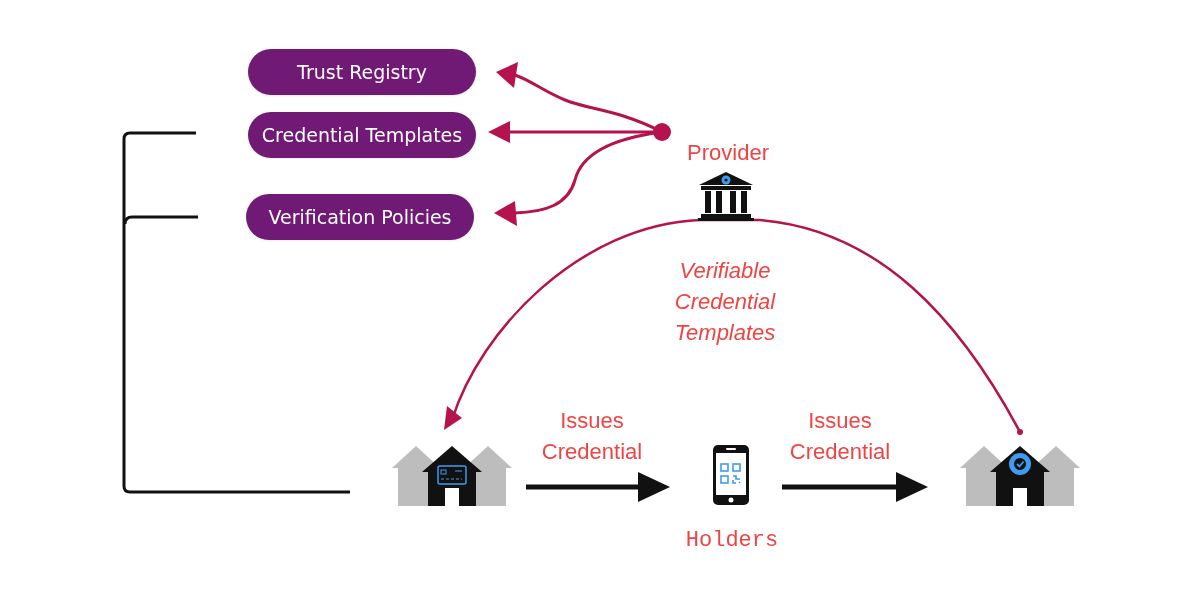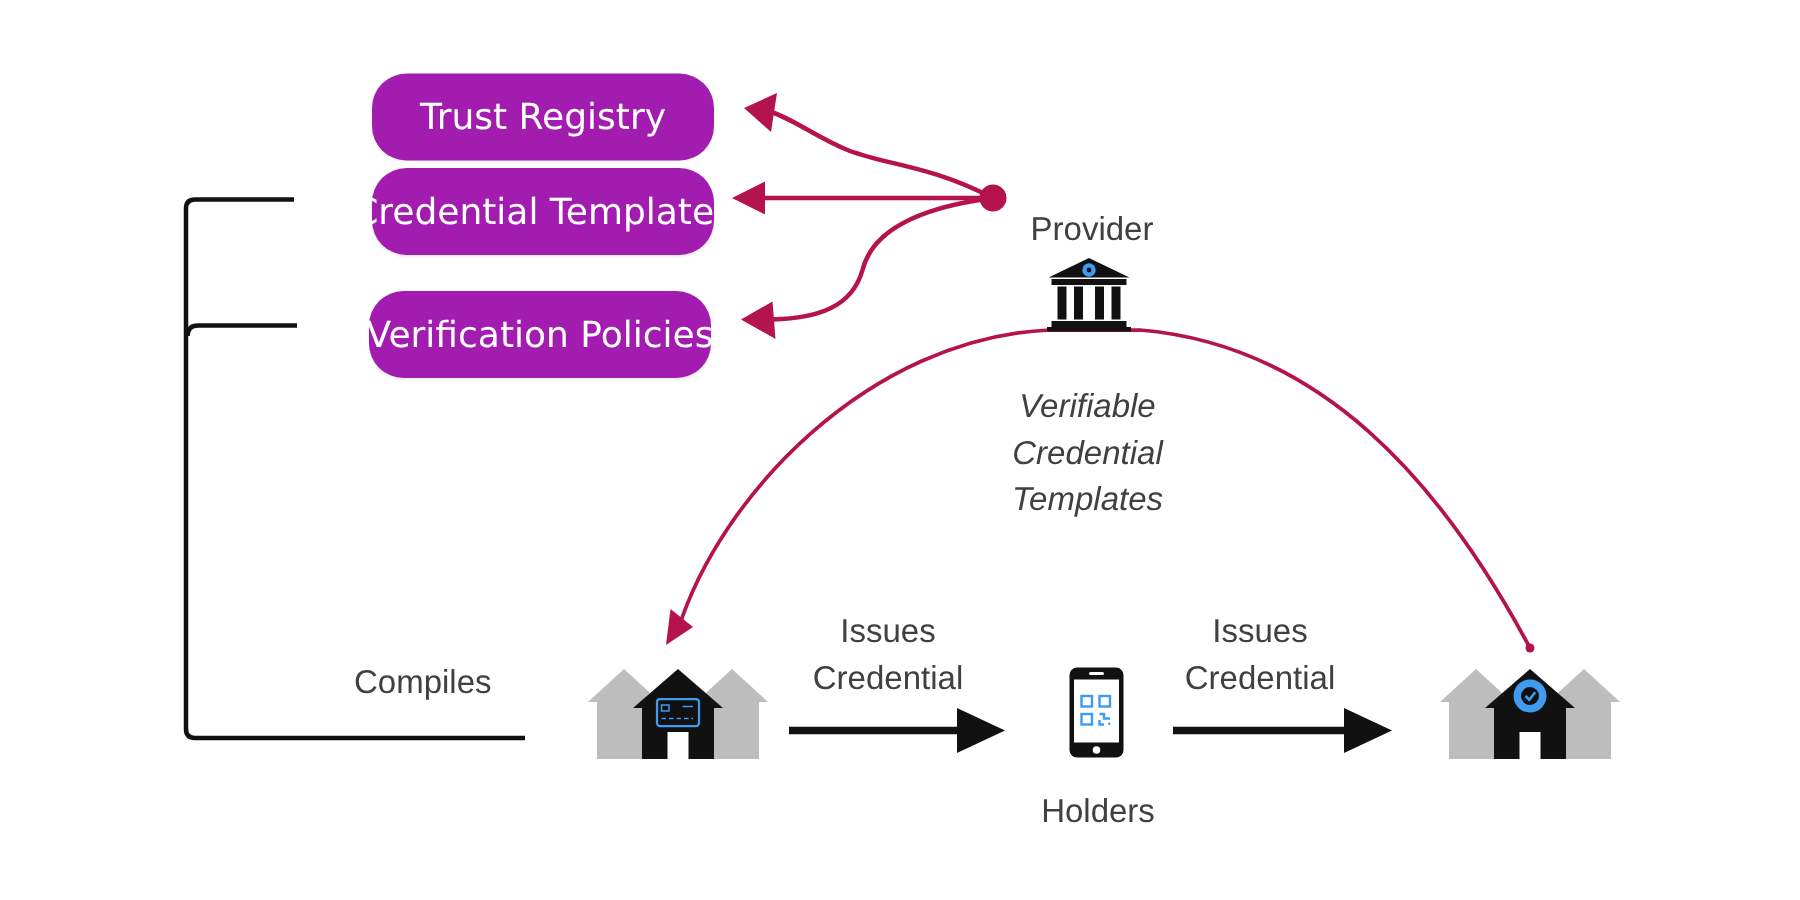--- a/index.html
+++ b/index.html
@@ -1,25 +1,25 @@
 <!DOCTYPE html>
 <html><head>
   <meta charset="utf-8">
   <style>
     html, body { margin: 0; padding: 0; background: #ffffff; }
     body { width: 1200px; height: 600px; position: relative; overflow: hidden; font-family: "Liberation Sans", sans-serif; }
     .stage { position: absolute; left: 0; top: 0; width: 1200px; height: 600px; }
     svg.lines { position: absolute; left: 0; top: 0; width: 1200px; height: 600px; }
     .pill {
-      position: absolute; height: 58px; border-radius: 23px; background: #a21caf;
-      color: #ffffff; font-family: "DejaVu Sans", sans-serif; font-size: 24px;
+      position: absolute; height: 46px; border-radius: 23px; background: #701a75;
+      color: #ffffff; font-family: "DejaVu Sans", sans-serif; font-size: 19px;
       display: flex; align-items: center; justify-content: center; white-space: nowrap;
       box-shadow: 0 1px 2px rgba(0,0,0,0.08);
     }
-    .label { position: absolute; color: #404040; font-size: 22px; text-align: center; line-height: 31px; white-space: nowrap; }
+    .label { position: absolute; color: #ef4444; font-size: 22px; text-align: center; line-height: 31px; white-space: nowrap; }
     .icon { position: absolute; }
   </style>
 </head>
 <body>
 
 <div class="stage">
 
   <svg class="lines" viewBox="0 0 1200 600">
     <defs>
       <marker id="redArrow" markerWidth="10" markerHeight="10" refX="2" refY="5" orient="auto" markerUnits="userSpaceOnUse">
@@ -73,21 +73,20 @@
     <rect x="4" y="44" width="50" height="4" fill="#111"></rect>
     <rect x="1" y="48" width="56" height="3" fill="#111"></rect>
   </svg>
 
   <div class="label" style="left:640px; top:255px; width:170px;font-style:italic;">
     <div>Verifiable</div>
     <div>Credential</div>
     <div>Templates</div>
   </div>
 
-  <div class="label" style="left:236px; top:439px; width:120px; text-align:left;">Compiles</div>
 
   <svg class="icon" style="left:392px; top:444px;" width="120" height="64" viewBox="0 0 120 64">
     <g fill="#bdbdbd">
       <polygon points="24,2 48,24 0,24"></polygon>
       <rect x="6" y="24" width="36" height="38"></rect>
     </g>
     <g fill="#bdbdbd">
       <polygon points="96,2 120,24 72,24"></polygon>
       <rect x="78" y="24" width="36" height="38"></rect>
     </g>
@@ -114,21 +113,21 @@
     <rect x="4" y="9" width="30" height="42" fill="#fff"></rect>
     <rect x="14" y="4" width="10" height="2" rx="1" fill="#fff"></rect>
     <circle cx="19" cy="56" r="2.5" fill="#fff"></circle>
     <g fill="none" stroke="#3f9bf0" stroke-width="1.6">
       <rect x="9" y="20" width="7" height="7"></rect>
       <rect x="21" y="20" width="7" height="7"></rect>
       <rect x="9" y="32" width="7" height="7"></rect>
       <path d="M21,32 L24,32 L24,35 L28,35 M21,36 L21,39 L24,39 M27,38 L28,39"></path>
     </g>
   </svg>
-  <div class="label" style="left:672px; top:525px; width:120px;">Holders</div>
+  <div class="label" style="left:672px; top:525px; width:120px;font-family:Liberation Mono, monospace;">Holders</div>
 
   <div class="label" style="left:770px; top:405px; width:140px;">
     <div>Issues</div>
     <div>Credential</div>
   </div>
 
   <svg class="icon" style="left:960px; top:444px;" width="120" height="64" viewBox="0 0 120 64">
     <g fill="#bdbdbd">
       <polygon points="24,2 48,24 0,24"></polygon>
       <rect x="6" y="24" width="36" height="38"></rect>

